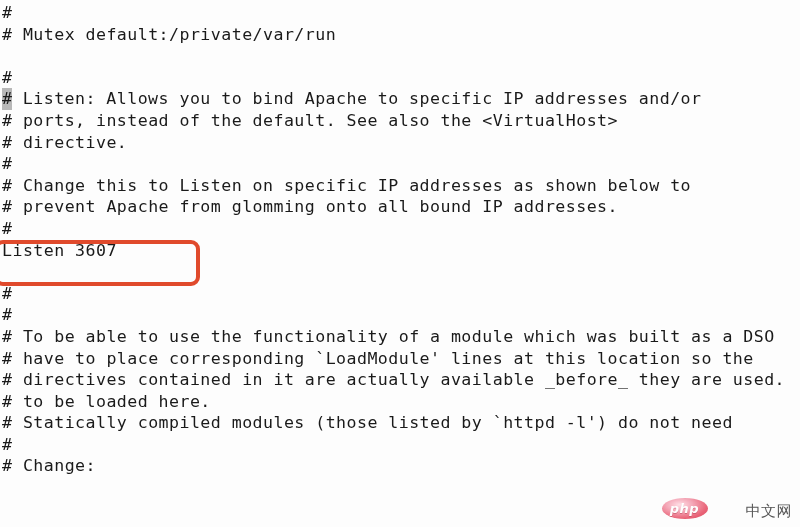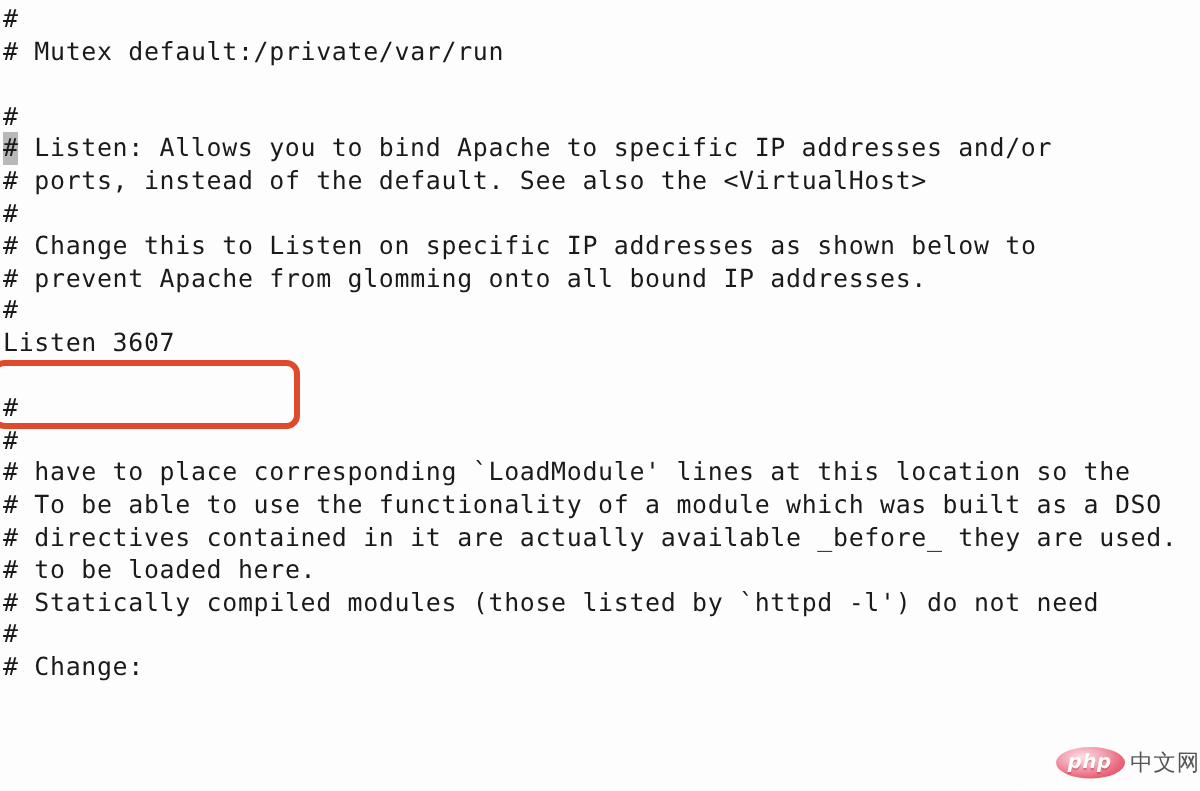--- a/index.html
+++ b/index.html
@@ -51,25 +51,25 @@
     width: 206px;
     height: 46px;
     border: 4px solid #e04a2c;
     border-radius: 9px;
     box-sizing: border-box;
     pointer-events: none;
   }
   
   #watermark {
     position: absolute;
-    right: 0;
+    right: 8px;
     bottom: 8px;
     display: flex;
-    align-items: center;
-    gap: 4px;
+    align-items: flex-end;
+    gap: 18px;
     opacity: 0.93;
   }
   #php-badge {
     width: 46px;
     height: 21px;
     border-radius: 50% / 50%;
     background: radial-gradient(ellipse at 38% 32%, #ffdde4 0%, #f4a3b4 32%, #e8596e 68%, #d93b52 100%);
     display: flex;
     align-items: center;
     justify-content: center;
@@ -83,44 +83,46 @@
     letter-spacing: 0.5px;
     line-height: 1;
     text-shadow: 0 1px 0 rgba(150,20,40,0.35);
   }
   #wm-text {
     font-family: "DejaVu Sans", "Liberation Sans", sans-serif;
     font-size: 15px;
     color: #4a4a4a;
     letter-spacing: 0.5px;
     line-height: 1;
+    margin-left: 20px;
   }
 </style>
 </head>
 <body>
 
 <div id="screen" style="background: rgb(253, 253, 253);">
 
   <div id="code">
       <div class="line">#</div>
       <div class="line"># Mutex default:/private/var/run</div>
       <div class="line blank">&nbsp;</div>
       <div class="line">#</div>
       <div class="line"><span class="cursor-cell">#</span><span> Listen: Allows you to bind Apache to specific IP addresses and/or</span></div>
       <div class="line"># ports, instead of the default. See also the &lt;VirtualHost&gt;</div>
+      <div class="line"># directive.</div>
       <div class="line">#</div>
       <div class="line"># Change this to Listen on specific IP addresses as shown below to</div>
       <div class="line"># prevent Apache from glomming onto all bound IP addresses.</div>
       <div class="line">#</div>
       <div class="line">Listen 3607</div>
       <div class="line blank">&nbsp;</div>
       <div class="line">#</div>
       <div class="line">#</div>
+      <div class="line"># To be able to use the functionality of a module which was built as a DSO</div>
       <div class="line"># have to place corresponding `LoadModule' lines at this location so the</div>
-      <div class="line"># To be able to use the functionality of a module which was built as a DSO</div>
       <div class="line"># directives contained in it are actually available _before_ they are used.</div>
       <div class="line"># to be loaded here.</div>
       <div class="line"># Statically compiled modules (those listed by `httpd -l') do not need</div>
       <div class="line">#</div>
       <div class="line"># Change:</div>
     </div>
 
   <div id="highlight-box" style="border-color: rgb(224, 74, 44); border-width: 4px;"></div>
 
   <div id="watermark">

